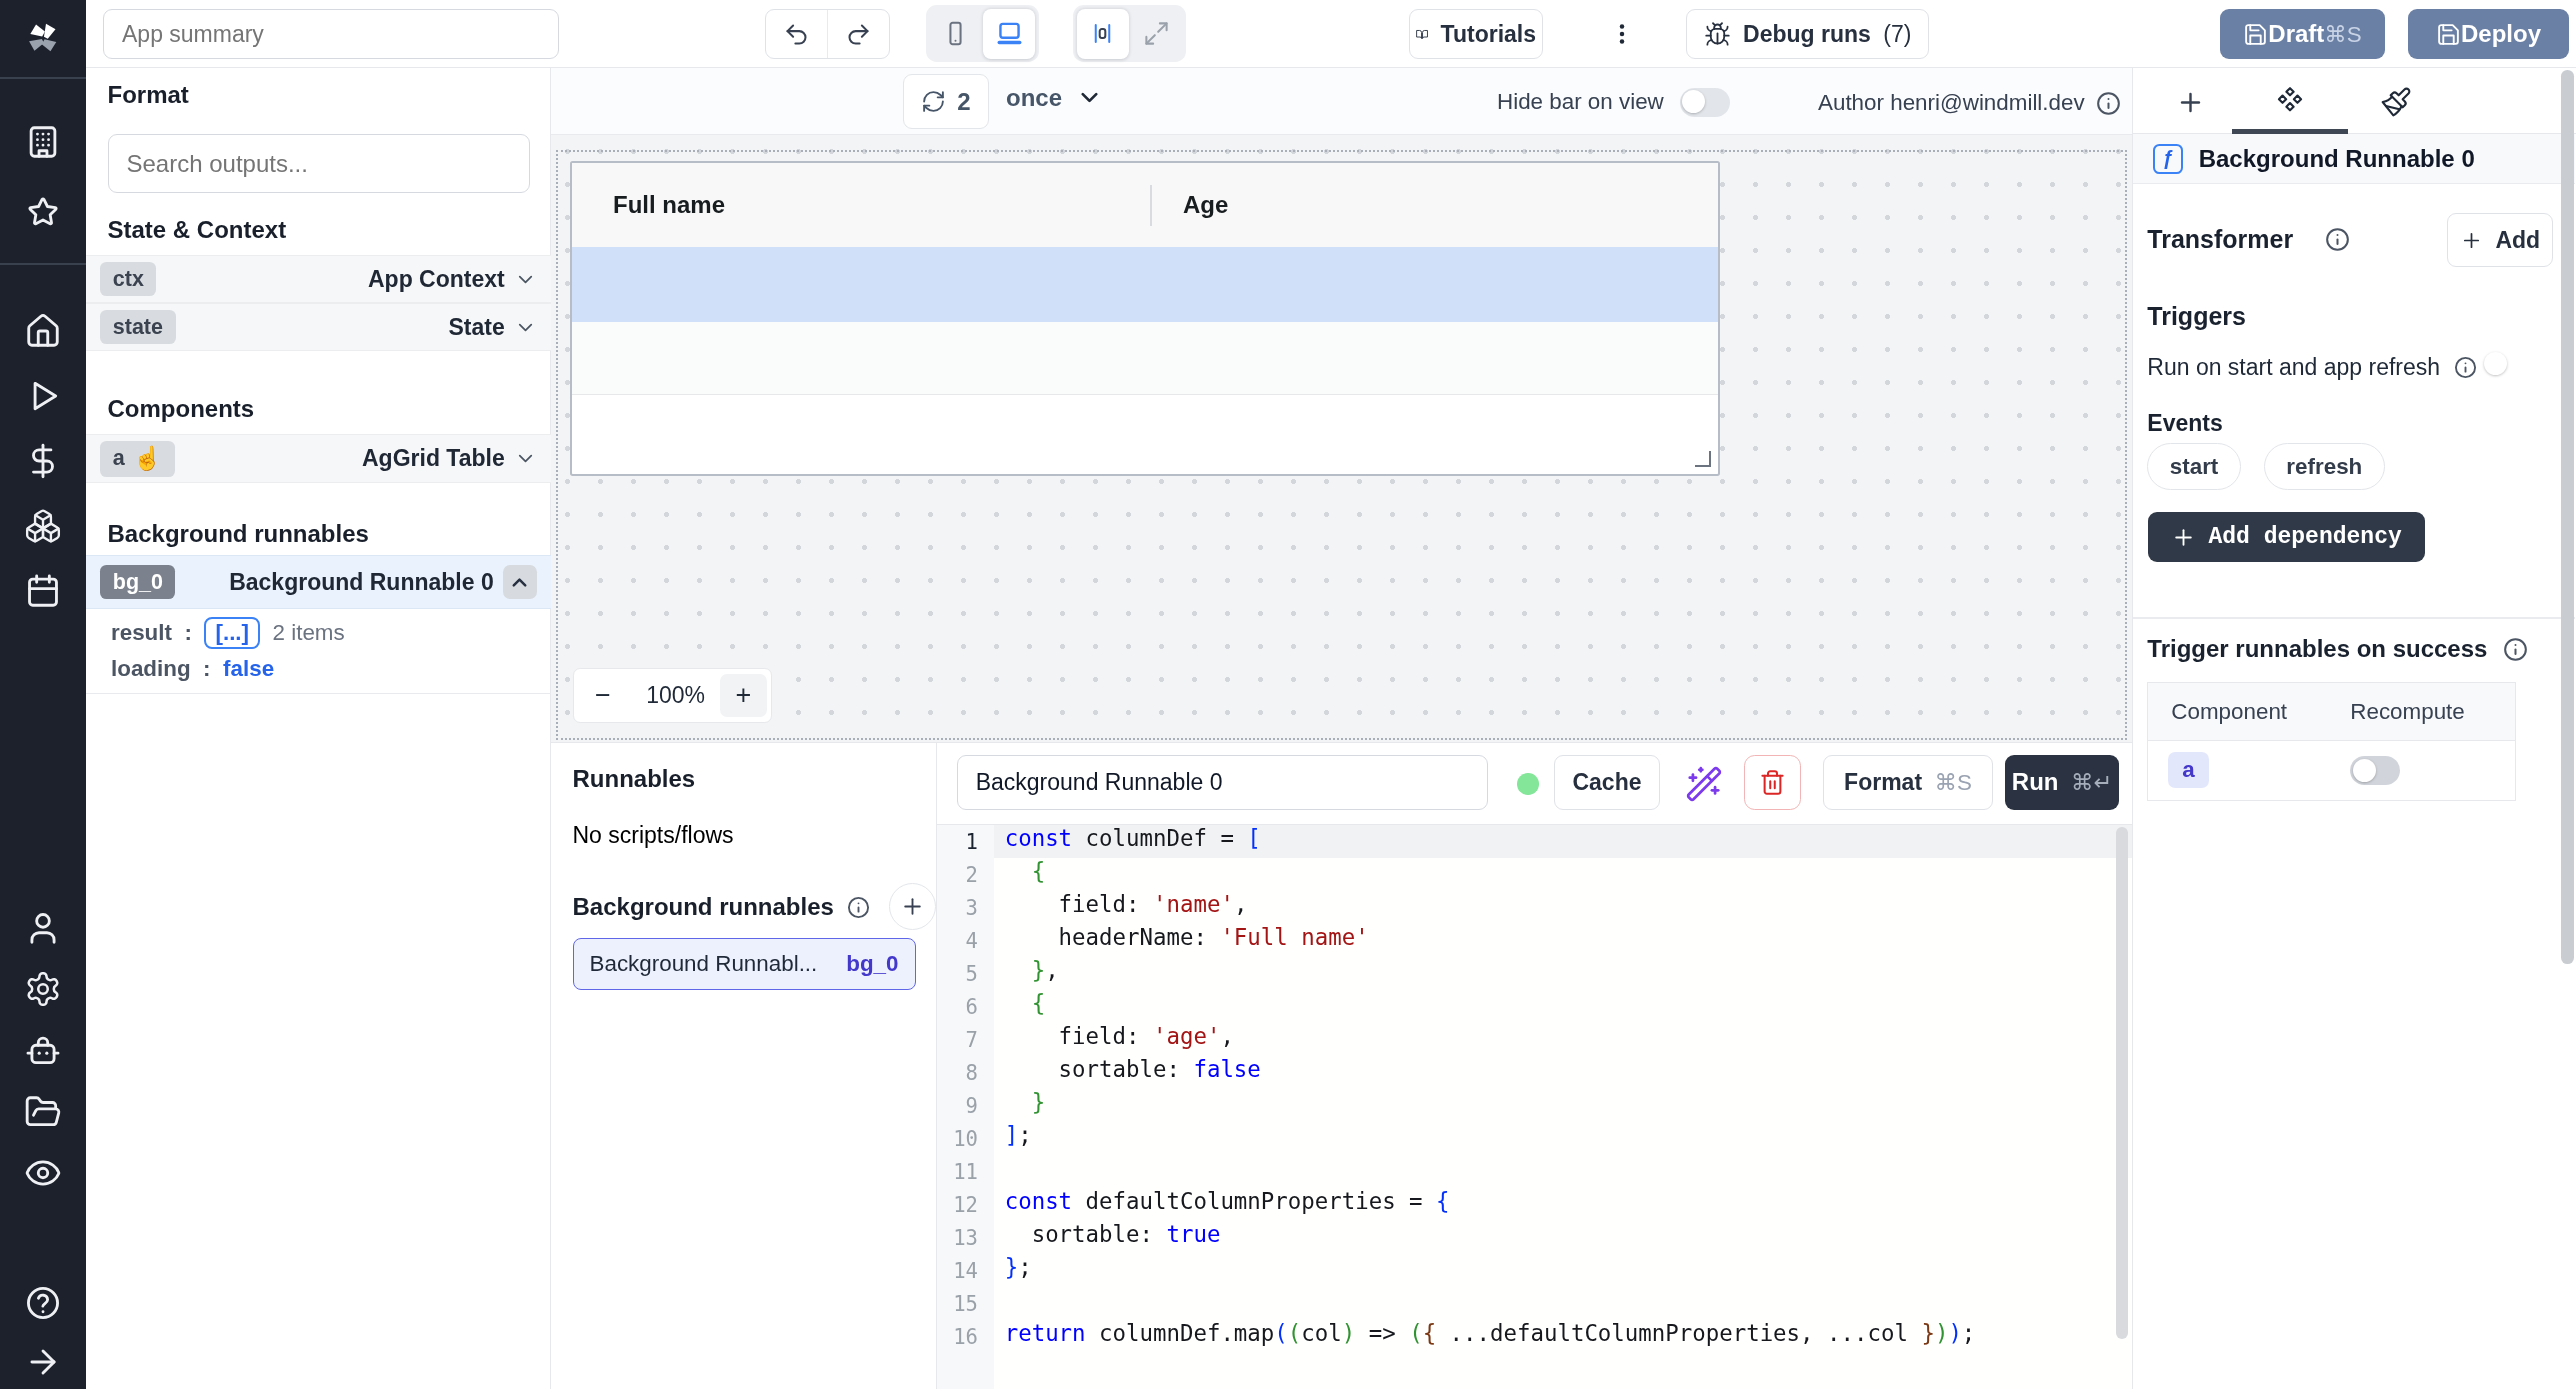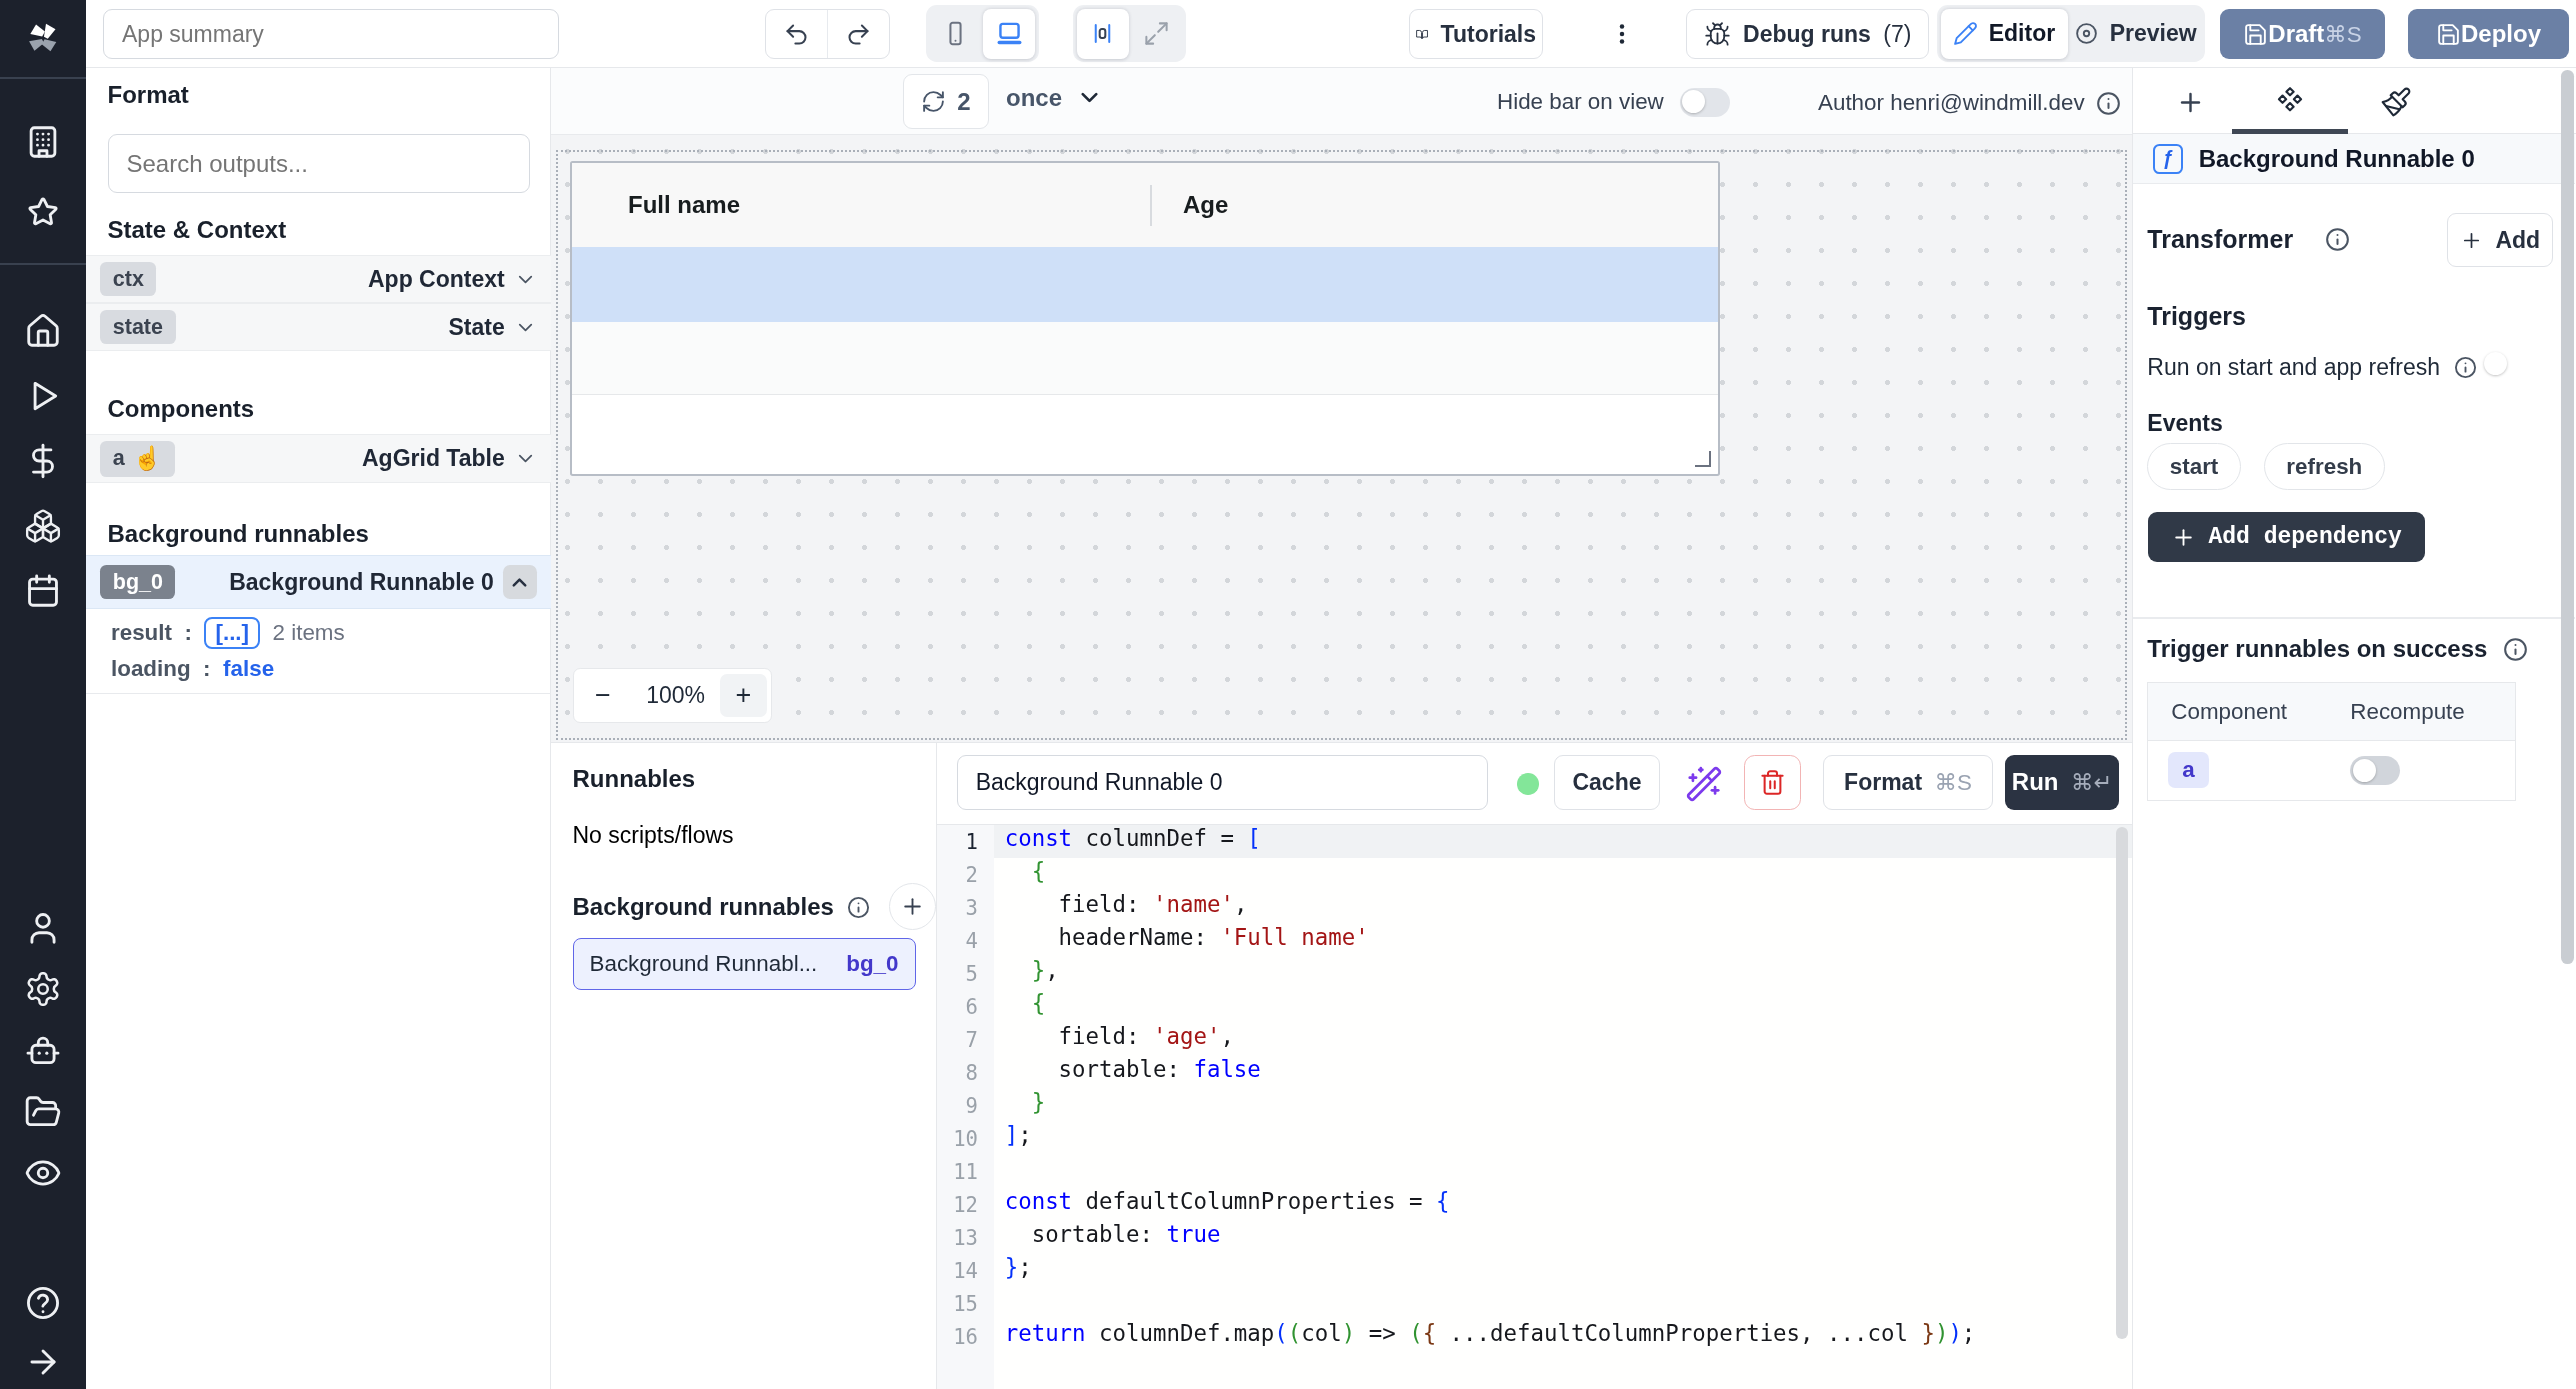--- a/index.html
+++ b/index.html
@@ -242,36 +242,20 @@
           <path d="M6.53 9C4.6 8.8 3 7.1 3 5"></path>
           <path d="M6 13H2"></path>
           <path d="M3 21c0-2.1 1.7-3.9 3.8-4"></path>
           <path d="M20.97 5c0 2.1-1.6 3.8-3.5 4"></path>
           <path d="M22 13h-4"></path>
           <path d="M17.2 17c2.1.1 3.8 1.9 3.8 4"></path>
         </svg>
       <span>Debug runs</span>
       <span style="font-weight:400">(7)</span>
     </button>
-    <div class="seg abs" style="left:1851px;top:5.4px;height:57px">
-      <span class="cell on" style="width:127px">
-        <svg width="25" height="25" viewBox="0 0 24 24" class="st" style="color:#3b82f6">
-            <path d="M17 3a2.85 2.83 0 1 1 4 4L7.5 20.5 2 22l1.5-5.5Z"></path>
-            <path d="m15 5 4 4"></path>
-          </svg>
-        <span>Editor</span>
-      </span>
-      <span class="cell" style="width:132px;color:#27303f">
-        <svg width="25" height="25" viewBox="0 0 24 24" class="st" style="color:#4b5563">
-            <circle cx="12" cy="12" r="9"></circle>
-            <circle cx="12" cy="12" r="2.6"></circle>
-          </svg>
-        <span>Preview</span>
-      </span>
-    </div>
     <button class="btn-slate abs" style="left:2134px;top:9px;width:165px;height:50px">
       <svg width="25" height="25" viewBox="0 0 24 24" class="st">
           <path d="M19 21H5a2 2 0 0 1-2-2V5a2 2 0 0 1 2-2h11l5 5v11a2 2 0 0 1-2 2Z"></path>
           <path d="M17 21v-8H7v8"></path>
           <path d="M7 3v5h8"></path>
         </svg>
       <span>Draft</span>
       <span class="kbd">⌘S</span>
     </button>
     <button class="btn-slate abs" style="left:2322px;top:9px;width:161px;height:50px">
@@ -374,21 +358,21 @@
       <span style="font-size:22.4px;color:#374151">Author henri@windmill.dev</span>
       <svg width="27" height="27" viewBox="0 0 24 24" class="st info">
           <circle cx="12" cy="12" r="9.2"></circle>
           <path d="M12 16v-4"></path>
           <path d="M12 8h.01"></path>
         </svg>
     </div>
 
     <div class="ag">
       <div class="ag-h">
-        <span class="ag-ht" style="margin-left:56px">Full name</span>
+        <span class="ag-ht" style="margin-left:41px">Full name</span>
         <span style="position:absolute;left:578px;top:21.5px;width:1.8px;height:41px;background:#d8dbdf"></span>
         <span class="ag-ht" style="position:absolute;left:611px">Age</span>
       </div>
       <div style="position:absolute;left:0;top:84px;right:0;height:75px;background:#cfe0f8"></div>
       <div style="position:absolute;left:0;top:159px;right:0;height:72px;background:#fafbfb;border-bottom:1.8px solid #e6e8ea"></div>
       <span style="position:absolute;right:7.2px;bottom:7.2px;width:13.4px;height:13.4px;border-right:2.7px solid #6b7280;border-bottom:2.7px solid #6b7280"></span>
     </div>
 
     <div class="abs" style="left:22.4px;top:600px;width:199px;height:55px;background:#fff;border:1.8px solid #e6e8eb;border-radius:7.2px;display:flex;align-items:center;box-sizing:border-box">
       <span style="width:57px;text-align:center;font-size:27px;color:#1f2937;cursor:pointer">−</span>

